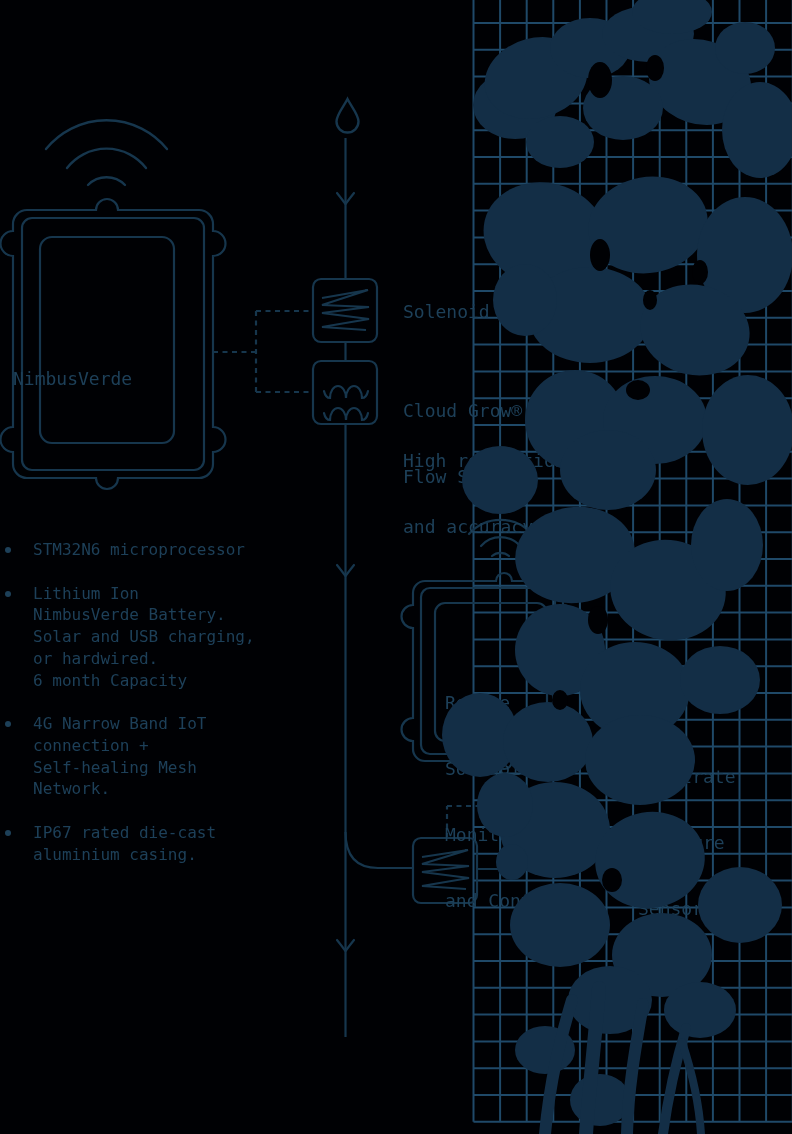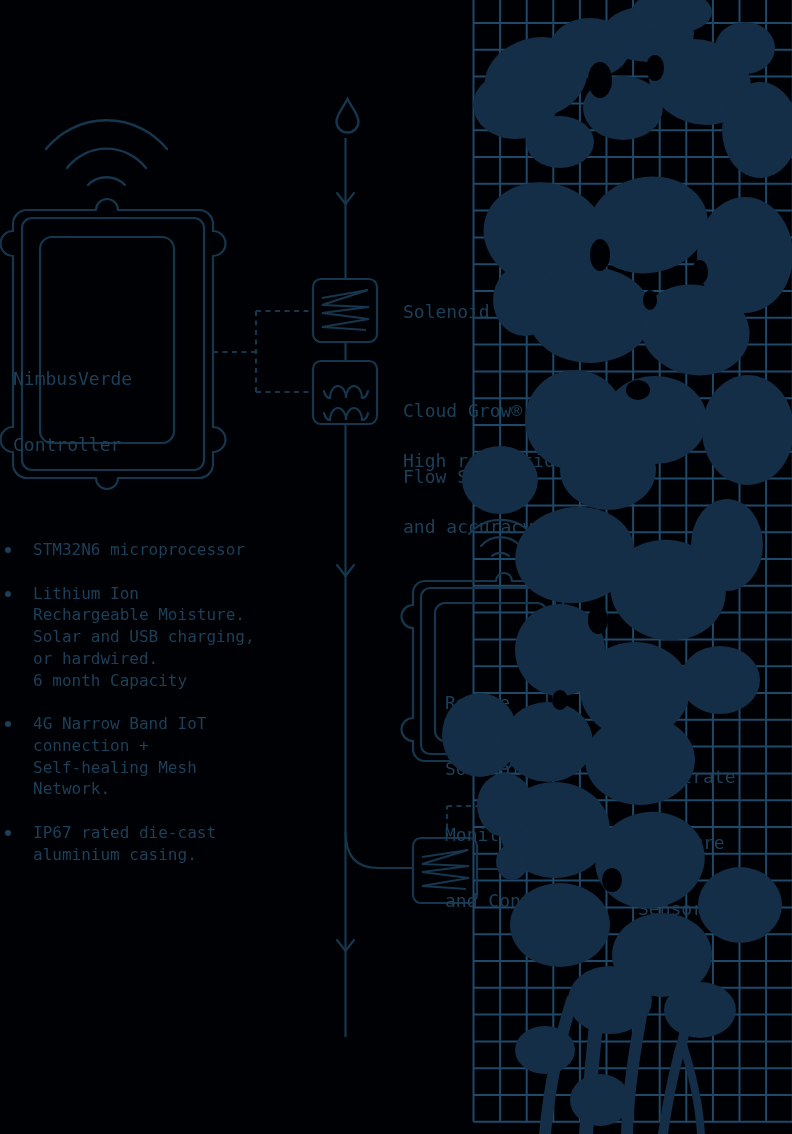--- a/index.html
+++ b/index.html
@@ -153,21 +153,20 @@
       <path d="M477,869 H545"></path>
       <g stroke-dasharray="5 4.5">
         <path d="M447,838 V806"></path>
         <path d="M447,806 H508"></path>
       </g>
     </g>
   </svg>
 
   <div class="txt center" style="left:13px;top:325px;width:200px;">
     <div>NimbusVerde</div>
-    <div>Controller</div>
   </div>
 
   <div class="txt" style="left:403px;top:301px;">Solenoid</div>
 
   <div class="txt lh22" style="left:403px;top:356px;">
     <div>Cloud Grow®</div>
     <div>Flow Sensor</div>
   </div>
 
   <div class="txt lh22" style="left:403px;top:406px;">
@@ -189,21 +188,21 @@
   </div>
 
   <div class="feature-list">
     <div class="feature-item">
       <span class="dot"></span>
       <div>STM32N6 microprocessor</div>
     </div>
     <div class="feature-item">
       <span class="dot"></span>
       <div>Lithium Ion</div>
-      <div>Rechargeable Moisture.</div>
+      <div>NimbusVerde Battery.</div>
       <div>Solar and USB charging,</div>
       <div>or hardwired.</div>
       <div>6 month Capacity</div>
     </div>
     <div class="feature-item">
       <span class="dot"></span>
       <div>4G Narrow Band IoT</div>
       <div>connection +</div>
       <div>Self-healing Mesh</div>
       <div>Network.</div>

